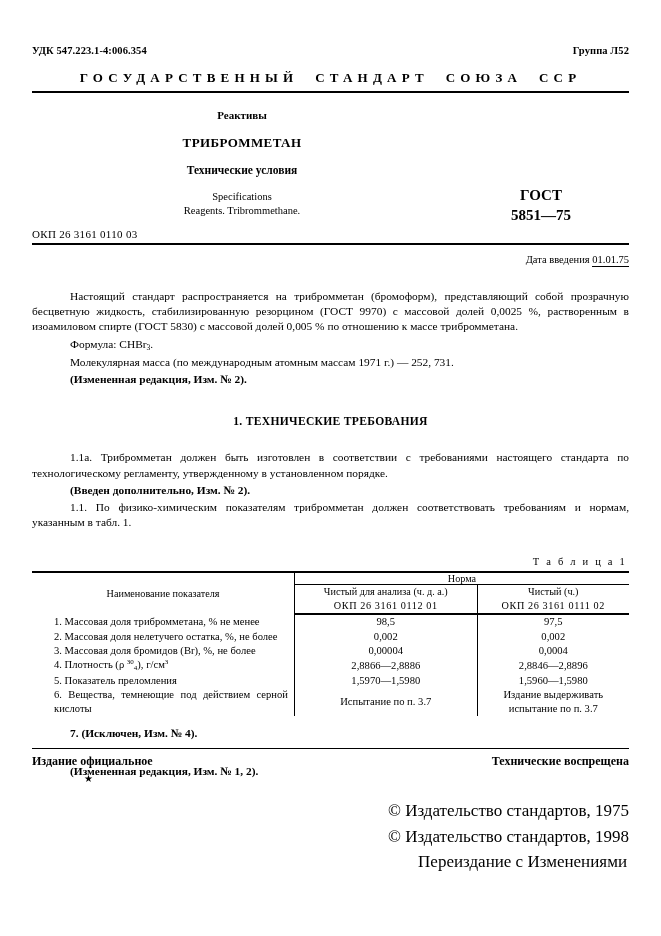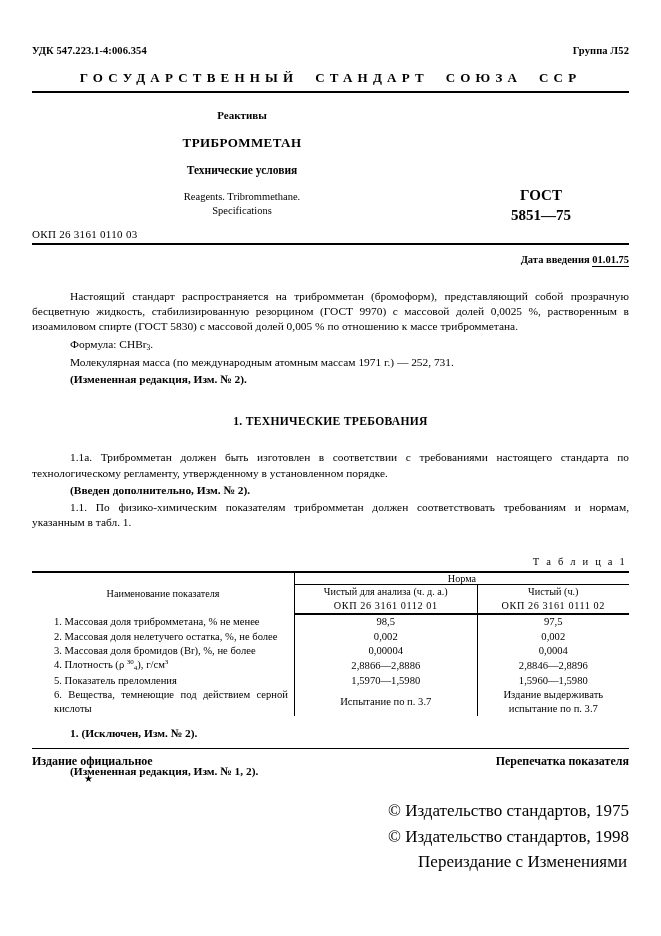--- a/index.html
+++ b/index.html
@@ -100,21 +100,21 @@
   }
   .rule-thin-under-okp {
     border-bottom: 2px solid #000;
     margin-top: 3px;
   }
 
   
   .date-row {
     text-align: right;
     font-size: 10.5px;
-    font-weight: bold;
+    font-weight: normal;
     margin-top: 9px;
   }
   .date-val {
     border-bottom: 1px solid #000;
     padding-bottom: 1px;
   }
 
   
   .para {
     font-size: 11.4px;
@@ -255,22 +255,22 @@
 
   <div class="banner">ГОСУДАРСТВЕННЫЙ  СТАНДАРТ  СОЮЗА  ССР</div>
   <div class="rule-thick"></div>
 
   <div class="title-block">
     <div class="title-left">
       <div class="t-reagents">Реактивы</div>
       <div class="t-name">ТРИБРОММЕТАН</div>
       <div class="t-cond">Технические условия</div>
       <div class="t-en">
+        <div>Specifications</div>
         <div>Reagents. Tribrommethane.</div>
-        <div>Specifications</div>
       </div>
     </div>
     <div class="gost-block">
       <div>ГОСТ</div>
       <div>5851—75</div>
     </div>
   </div>
 
   <div class="okp-row">ОКП 26 3161 0110  03</div>
   <div class="rule-thin-under-okp"></div>
@@ -349,28 +349,28 @@
         <td class="namecell">6.  Вещества, темнеющие под действием серной кислоты</td>
         <td class="valcell">Испытание по п. 3.7</td>
         <td class="valcell last">
           <div>Издание выдерживать</div>
           <div>испытание по п. 3.7</div>
         </td>
       </tr>
     </tbody>
   </table>
 
-  <div class="after-item">1.  (Исключен, Изм. № 2).</div>
+  <div class="after-item">7.  (Исключен, Изм. № 4).</div>
   <div class="after-note">(Измененная редакция, Изм. № 1, 2).</div>
 
   <div class="footer">
     <div class="footer-rule"></div>
     <div class="footer-row">
       <div>Издание официальное</div>
-      <div>Перепечатка показателя</div>
+      <div>Технические воспрещена</div>
     </div>
     <div class="star">★</div>
     <div class="copyright">
       <div>© Издательство стандартов, 1975</div>
       <div>© Издательство стандартов, 1998</div>
       <div class="reissue">Переиздание с  Изменениями</div>
     </div>
   </div>
 
 </div>

